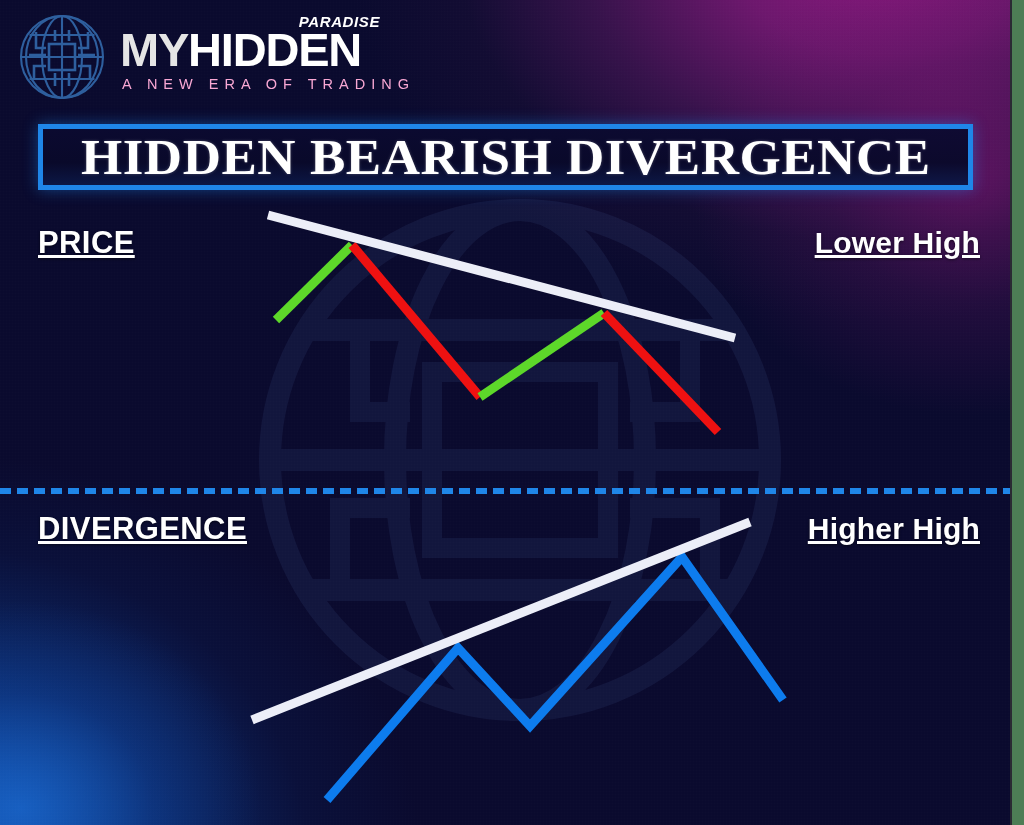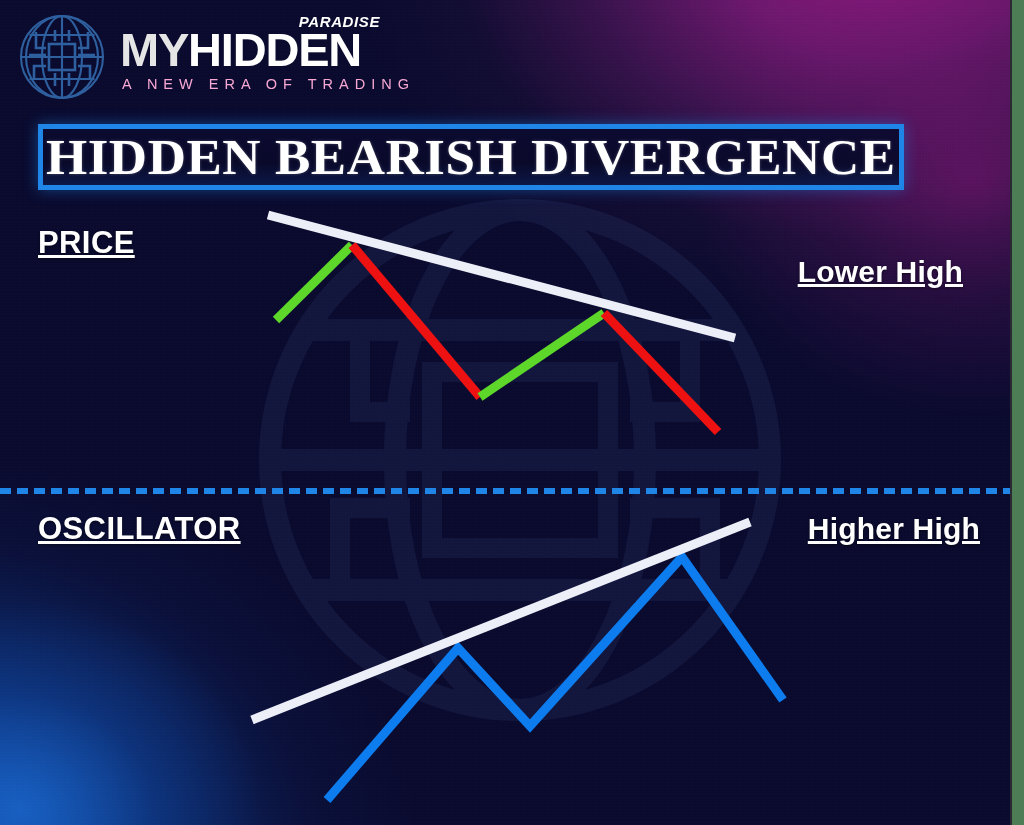--- a/index.html
+++ b/index.html
@@ -147,21 +147,21 @@
     letter-spacing: 6.0px;
     font-family: "Liberation Sans", sans-serif;
     white-space: nowrap;
   }
 
   
   .title-box {
     position: absolute;
     left: 38px;
     top: 124px;
-    width: 866px;
+    width: 935px;
     height: 66px;
     border: 5px solid #1f86e8;
     box-sizing: border-box;
     background: linear-gradient(180deg,
         rgba(11,10,48,0.95) 0%,
         rgba(9,9,42,0.96) 60%,
         rgba(12,24,70,0.96) 100%);
     box-shadow: 0 0 14px rgba(31,134,232,0.45);
     display: flex;
     align-items: center;
@@ -183,21 +183,21 @@
   .label {
     position: absolute;
     color: #ffffff;
     font-family: "Liberation Sans", sans-serif;
     font-weight: bold;
     white-space: nowrap;
     text-shadow: 0 1px 3px rgba(0,0,0,0.5);
     text-decoration: underline;
   }
   .label-price    { left: 38px;  top: 225px; font-size: 31px; letter-spacing: 0.4px; }
-  .label-lowerhigh{ right: 61px; top: 226px; font-size: 30px; letter-spacing: 0.2px; margin-top: 29px; }
+  .label-lowerhigh{ right: 44px; top: 226px; font-size: 30px; letter-spacing: 0.2px; }
   .label-osc      { left: 38px;  top: 511px; font-size: 31px; letter-spacing: 0.4px; }
   .label-higherhigh { right: 44px; top: 512px; font-size: 30px; letter-spacing: 0.2px; margin-left: 25px; }
 
   
   .divider {
     position: absolute;
     left: 0;
     top: 488px;
     width: 1012px;
     height: 6px;
@@ -278,21 +278,21 @@
       <div class="logo-tagline">A NEW ERA OF TRADING</div>
     </div>
   </div>
 
   <div class="title-box">
     <div class="title-text">HIDDEN BEARISH DIVERGENCE</div>
   </div>
 
   <div class="label label-price">PRICE</div>
   <div class="label label-lowerhigh">Lower High</div>
-  <div class="label label-osc">OSCILLATOR</div>
+  <div class="label label-osc">DIVERGENCE</div>
   <div class="label label-higherhigh">Higher High</div>
 
   <div class="divider"></div>
 
   <svg class="chart-svg" viewBox="0 0 1024 825">
     <g id="chart-render" stroke-linecap="butt" stroke-linejoin="miter">
         <line x1="276" y1="320" x2="352" y2="245" stroke="#5dd82a" stroke-width="9"></line>
         <line x1="352" y1="245" x2="480" y2="397" stroke="#ee1111" stroke-width="9"></line>
         <line x1="480" y1="397" x2="604" y2="313" stroke="#5dd82a" stroke-width="9"></line>
         <line x1="604" y1="313" x2="718" y2="432" stroke="#ee1111" stroke-width="9"></line>

